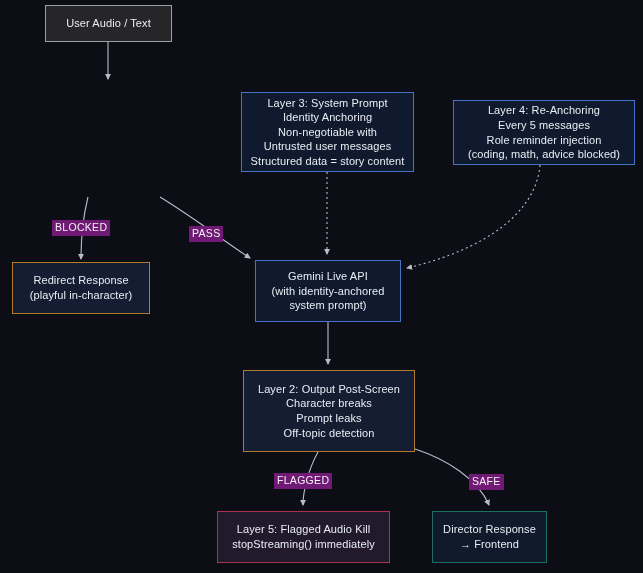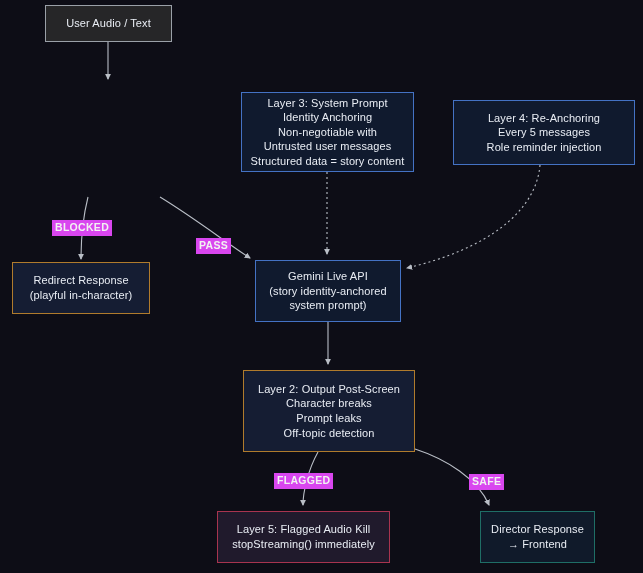--- a/index.html
+++ b/index.html
@@ -48,30 +48,29 @@
   
   .theme-gray   { background: #262628; border-color: #9aa0a8; }
   .theme-crimson{ background: #201a2c; border-color: #a8344f; }
   .theme-blue   { background: #101a2e; border-color: #4472c4; }
   .theme-orange { background: #151d33; border-color: #b07b2c; }
   .theme-teal   { background: #101a2a; border-color: #1f6e66; }
 
   
   .elabel {
     position: absolute;
-    background: #d946ef;
+    background: #701a75;
     color: #f2f2f2;
     font-size: 10.5px;
     line-height: 13px;
     padding: 1px 3px 2px 3px;
     letter-spacing: 0.3px;
     white-space: nowrap;
     z-index: 3;
     font-family: "Liberation Sans", sans-serif;
-    font-weight: bold;
   }
 </style>
 </head>
 <body>
 
 <div id="canvas">
 
   <svg id="edges" viewBox="0 0 643 573" width="643" height="573" xmlns="http://www.w3.org/2000/svg">
     <defs>
       <marker id="arrowhead" markerWidth="8" markerHeight="8" refX="5.2" refY="3" orient="auto" markerUnits="userSpaceOnUse">
@@ -106,51 +105,52 @@
     <span class="ln">Identity Anchoring</span>
     <span class="ln">Non-negotiable with</span>
     <span class="ln">Untrusted user messages</span>
     <span class="ln">Structured data = story content</span>
   </div>
 
   <div class="node theme-blue" style="left:453px; top:100px; width:182px; height:65px;justify-content:center;">
     <span class="ln">Layer 4: Re-Anchoring</span>
     <span class="ln">Every 5 messages</span>
     <span class="ln">Role reminder injection</span>
+    <span class="ln">(coding, math, advice blocked)</span>
   </div>
 
   <div class="node theme-orange" style="left:12px; top:262px; width:138px; height:52px;">
     <span class="ln">Redirect Response</span>
     <span class="ln">(playful in-character)</span>
   </div>
 
   <div class="node theme-blue" style="left:255px; top:260px; width:146px; height:62px;">
     <span class="ln">Gemini Live API</span>
-    <span class="ln">(story identity-anchored</span>
+    <span class="ln">(with identity-anchored</span>
     <span class="ln">system prompt)</span>
   </div>
 
   <div class="node theme-orange" style="left:243px; top:370px; width:172px; height:82px;">
     <span class="ln">Layer 2: Output Post-Screen</span>
     <span class="ln">Character breaks</span>
     <span class="ln">Prompt leaks</span>
     <span class="ln">Off-topic detection</span>
   </div>
 
   <div class="node theme-crimson" style="left:217px; top:511px; width:173px; height:52px;">
     <span class="ln">Layer 5: Flagged Audio Kill</span>
     <span class="ln">stopStreaming() immediately</span>
   </div>
 
-  <div class="node theme-teal" style="left:432px; top:511px; width:115px; height:52px;margin-left:48px;">
+  <div class="node theme-teal" style="left:432px; top:511px; width:115px; height:52px;">
     <span class="ln">Director Response</span>
     <span class="ln">→ Frontend</span>
   </div>
 
   <div class="elabel" style="left:52px; top:220px;">BLOCKED</div>
 
-  <div class="elabel" style="left:196px; top:226px;margin-top:12px;">PASS</div>
+  <div class="elabel" style="left:189px; top:226px;">PASS</div>
 
   <div class="elabel" style="left:274px; top:473px;">FLAGGED</div>
 
   <div class="elabel" style="left:469px; top:474px;">SAFE</div>
 
 </div>
 
 </body></html>

